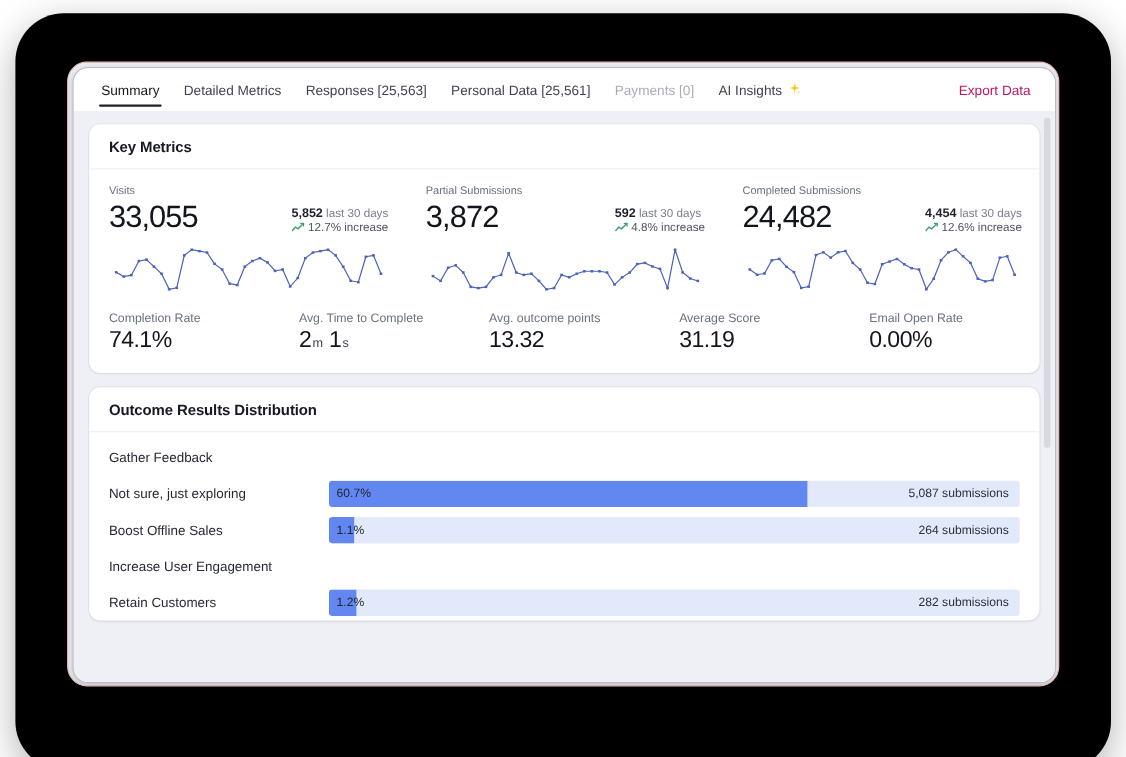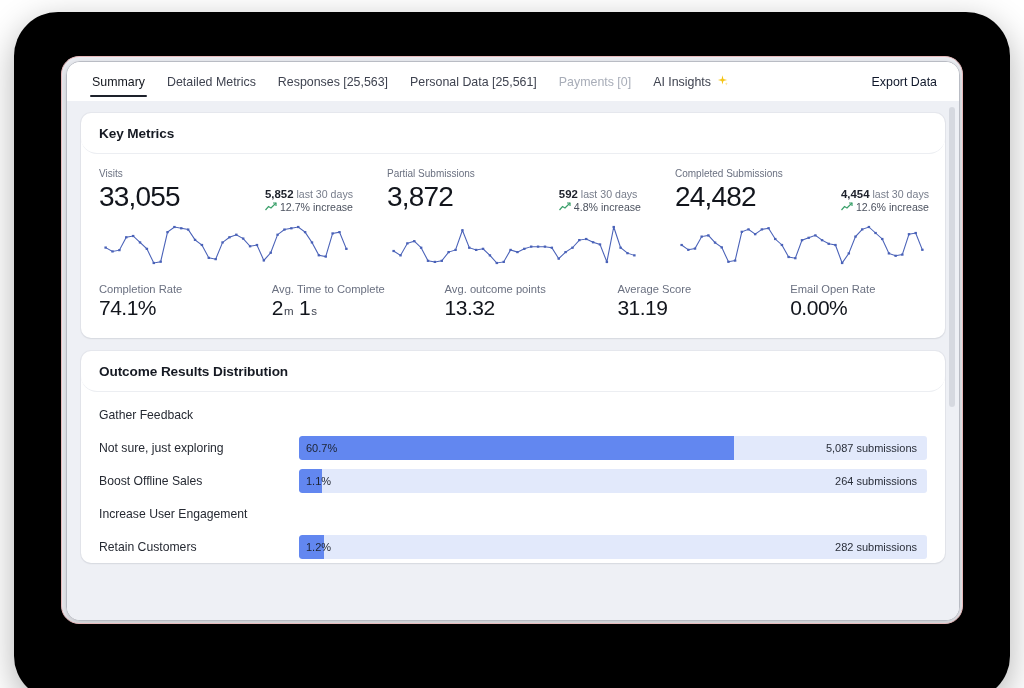--- a/index.html
+++ b/index.html
@@ -69,21 +69,21 @@
     left: 9px; right: 9px; bottom: 4px;
     height: 2px;
     background: #1d212b;
     border-radius: 2px;
   }
   .tab.disabled { color: #a8adb8; }
   .sparkle-icon { display: inline-block; line-height: 1; }
   #export-data-tab {
     margin-left: auto;
     font-size: 12.4px;
-    color: #0f172a;
+    color: #be185d;
     display: flex; align-items: center;
     padding: 0 6px;
     cursor: pointer;
   }
 
   
   #content-scroll {
     flex: 1 1 auto;
     background: #eef0f5;
     padding: 12px 14px 0 14px;
@@ -111,21 +111,20 @@
     box-shadow: 0 1px 2px rgba(16,24,40,0.07), 0 0 0 1px rgba(16,24,40,0.04);
     margin-bottom: 13px;
   }
   .card-header {
     padding: 13px 18px 12px 18px;
     border-bottom: 1px solid #eceef2;
     font-size: 13.6px;
     font-weight: 700;
     color: #161a23;
     letter-spacing: -0.1px;
-    border-radius: 16px;
   }
 
   
   #metrics-top {
     display: flex;
     padding: 14px 0 6px 0;
   }
   .metric-big {
     flex: 1 1 0;
     padding: 0 16px 0 18px;

